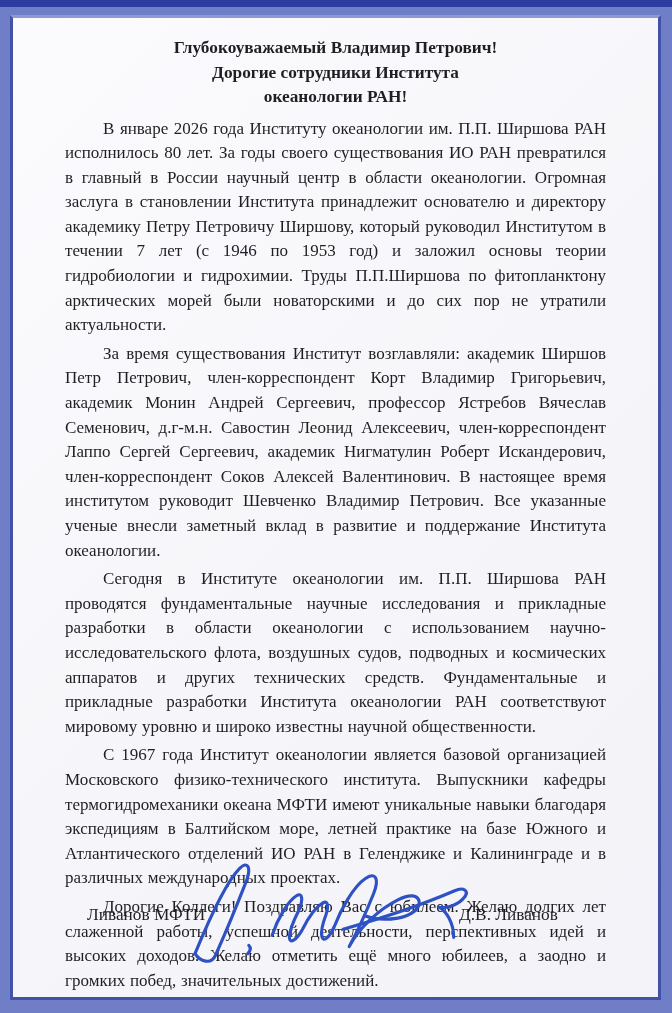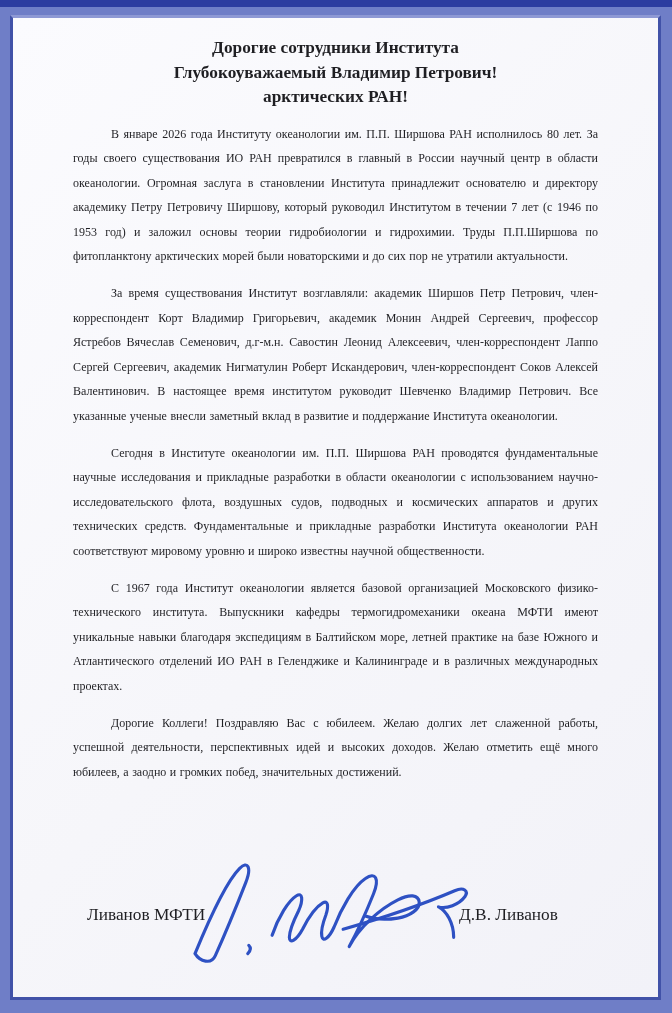--- a/index.html
+++ b/index.html
@@ -36,22 +36,22 @@
     color: #1f1f23;
   }
   .heading {
     text-align: center;
     font-weight: bold;
     font-size: 17.3px;
     line-height: 24.5px;
     margin: 0 0 7px 0;
   }
   .body-text p {
-    margin: 12px;
-    font-size: 12px;
+    margin: 4px;
+    font-size: 17px;
     line-height: 24.6px;
     text-align: justify;
     text-indent: 38px;
     word-spacing: 0.5px;
   }
   .sig-row {
     position: absolute;
     left: 0; right: 0; bottom: 14px;
     height: 112px;
   }
@@ -79,23 +79,23 @@
 </style>
 </head>
 <body>
 
 <div class="frame">
   <div class="frame-top-edge"></div>
   <div class="page">
     <div class="content">
 
       <div class="heading">
+        <div>Глубокоуважаемый Владимир Петрович!</div>
         <div>Дорогие сотрудники Института</div>
-        <div>Глубокоуважаемый Владимир Петрович!</div>
-        <div>арктических РАН!</div>
+        <div>океанологии РАН!</div>
       </div>
 
       <div class="body-text">
         <p>В январе 2026 года Институту океанологии им. П.П. Ширшова РАН исполнилось 80 лет. За годы своего существования ИО РАН превратился в главный в России научный центр в области океанологии. Огромная заслуга в становлении Института принадлежит основателю и директору академику Петру Петровичу Ширшову, который руководил Институтом в течении 7 лет (с 1946 по 1953 год) и заложил основы теории гидробиологии и гидрохимии. Труды П.П.Ширшова по фитопланктону арктических морей были новаторскими и до сих пор не утратили актуальности.</p>
         <p>За время существования Институт возглавляли: академик Ширшов Петр Петрович, член-корреспондент Корт Владимир Григорьевич, академик Монин Андрей Сергеевич, профессор Ястребов Вячеслав Семенович, д.г-м.н. Савостин Леонид Алексеевич, член-корреспондент Лаппо Сергей Сергеевич, академик Нигматулин Роберт Искандерович, член-корреспондент Соков Алексей Валентинович. В настоящее время институтом руководит Шевченко Владимир Петрович. Все указанные ученые внесли заметный вклад в развитие и поддержание Института океанологии.</p>
         <p>Сегодня в Институте океанологии им. П.П. Ширшова РАН проводятся фундаментальные научные исследования и прикладные разработки в области океанологии с использованием научно-исследовательского флота, воздушных судов, подводных и космических аппаратов и других технических средств. Фундаментальные и прикладные разработки Института океанологии РАН соответствуют мировому уровню и широко известны научной общественности.</p>
         <p>С 1967 года Институт океанологии является базовой организацией Московского физико-технического института. Выпускники кафедры термогидромеханики океана МФТИ имеют уникальные навыки благодаря экспедициям в Балтийском море, летней практике на базе Южного и Атлантического отделений ИО РАН в Геленджике и Калининграде и в различных международных проектах.</p>
         <p>Дорогие Коллеги! Поздравляю Вас с юбилеем. Желаю долгих лет слаженной работы, успешной деятельности, перспективных идей и высоких доходов. Желаю отметить ещё много юбилеев, а заодно и громких побед, значительных достижений.</p>
       </div>
 

